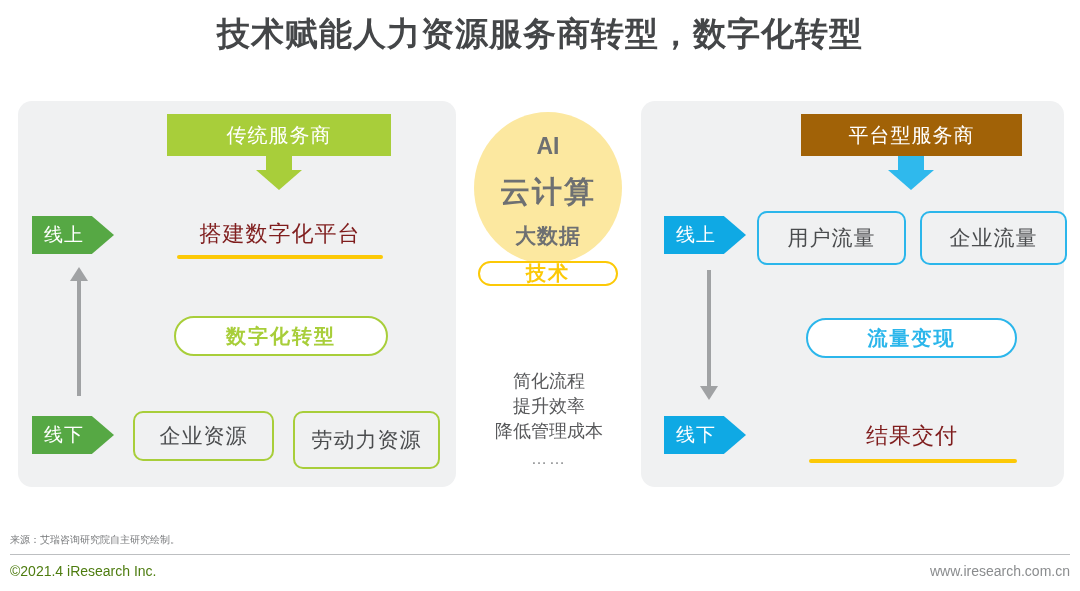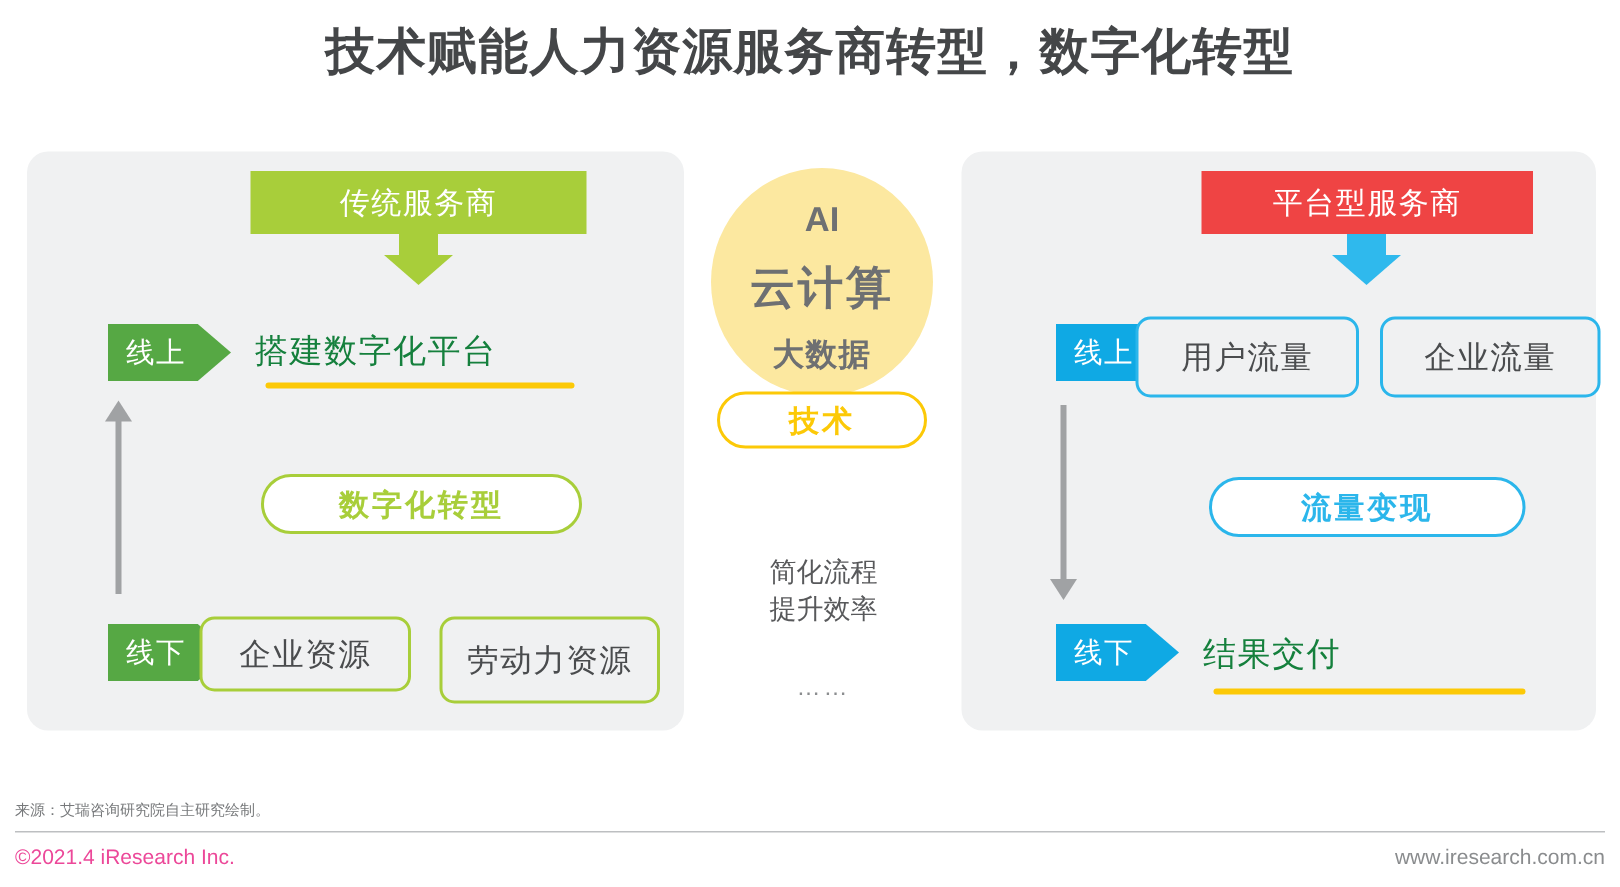--- a/index.html
+++ b/index.html
@@ -35,42 +35,41 @@
   .dtri{position:absolute;left:50%;transform:translateX(-50%);width:0;height:0;
         border-left:23px solid transparent;border-right:23px solid transparent;}
 
   
   .chev{
     position:absolute;height:38px;width:82px;
     display:flex;align-items:center;padding-left:12px;
     box-sizing:border-box;
     color:#ffffff;font-size:19px;letter-spacing:1px;
     clip-path:polygon(0 0, 73% 0, 100% 50%, 73% 100%, 0 100%);
-    margin-left:40px;
   }
 
   
   .obox{
     position:absolute;border:2px solid;border-radius:10px;background:#f0f1f2;
     display:flex;align-items:center;justify-content:center;
     color:#4a4c4e;font-size:21px;letter-spacing:1px;
     box-sizing:border-box;
   }
 
   
   .pill{
     position:absolute;border:2px solid;border-radius:999px;background:#ffffff;
     display:flex;align-items:center;justify-content:center;
     font-size:20px;font-weight:bold;letter-spacing:2px;
     box-sizing:border-box;
   }
 
   
   .plainlabel{
-    position:absolute;color:#15803d;
+    position:absolute;text-align:center;color:#7f1d1d;
     font-size:22px;letter-spacing:1px;
   }
   .ul-yellow{
     position:absolute;height:4px;background:#FCC907;border-radius:2px;
   }
 
   
   .vline{position:absolute;width:4px;background:#a0a2a4;}
   .vtri{position:absolute;width:0;height:0;
         border-left:9px solid transparent;border-right:9px solid transparent;}
@@ -90,21 +89,21 @@
   #benefit-dots{
     position:absolute;left:455px;top:450px;width:188px;text-align:center;
     color:#8b8d8f;font-size:16px;letter-spacing:2px;
   }
 
   
   #source-note{
     position:absolute;left:10px;top:533px;color:#77797b;font-size:10px;
   }
   #footer-rule{position:absolute;left:10px;top:554px;width:1060px;height:1px;background:#bdbfc1;}
-  #copyright{position:absolute;left:10px;top:563px;color:#ec4899;font-size:14px;}
+  #copyright{position:absolute;left:10px;top:563px;color:#4d7c0f;font-size:14px;}
   #website{position:absolute;right:10px;top:563px;color:#8a8c8e;font-size:14px;}
 </style>
 </head>
 <body>
 
 <div id="page-title">技术赋能人力资源服务商转型，数字化转型</div>
 
 <div class="panel" id="panel-left"></div>
 
 <div class="banner" style="left:167px;top:114px;width:224px;height:42px;background:#A8CE3A;">传统服务商</div>
@@ -124,31 +123,32 @@
 <div class="chev" style="left:32px;top:416px;background:#56A844;">线下</div>
 
 <div class="obox" style="left:133px;top:411px;width:141px;height:50px;border-color:#A8CE3A;">企业资源</div>
 <div class="obox" style="left:293px;top:411px;width:147px;height:58px;border-color:#A8CE3A;">劳动力资源</div>
 
 <div id="tech-circle"></div>
 <div class="circ-txt" style="left:474px;top:133px;width:148px;font-size:23px;font-weight:bold;">AI</div>
 <div class="circ-txt" style="left:474px;top:172px;width:148px;font-size:30px;font-weight:bold;letter-spacing:2px;">云计算</div>
 <div class="circ-txt" style="left:474px;top:222px;width:148px;font-size:21px;font-weight:bold;letter-spacing:1px;">大数据</div>
 
-<div class="pill" style="left:478px;top:261px;width:140px;height:38px;border-color:#FCC907;color:#FCC907;">技术</div>
+<div class="pill" style="left:478px;top:261px;width:140px;height:25px;border-color:#FCC907;color:#FCC907;">技术</div>
 
 <div id="benefit-list">
   <div>简化流程</div>
   <div>提升效率</div>
+  <div>降低管理成本</div>
 </div>
 <div id="benefit-dots">……</div>
 
 <div class="panel" id="panel-right"></div>
 
-<div class="banner" style="left:801px;top:114px;width:221px;height:42px;background:#ef4444;">平台型服务商</div>
+<div class="banner" style="left:801px;top:114px;width:221px;height:42px;background:#a16207;">平台型服务商</div>
 <div class="dstem" style="left:911px;top:156px;height:14px;background:#2FB9ED;"></div>
 <div class="dtri" style="left:911px;top:170px;border-top:20px solid #2FB9ED;"></div>
 
 <div class="chev" style="left:664px;top:216px;background:#0FA9E4;">线上</div>
 
 <div class="obox" style="left:757px;top:211px;width:149px;height:54px;border-color:#2BB6EB;">用户流量</div>
 <div class="obox" style="left:920px;top:211px;width:147px;height:54px;border-color:#2BB6EB;">企业流量</div>
 
 <div class="vline" style="left:707px;top:270px;height:116px;"></div>
 <div class="vtri" style="left:700px;top:386px;border-top:14px solid #a0a2a4;"></div>

